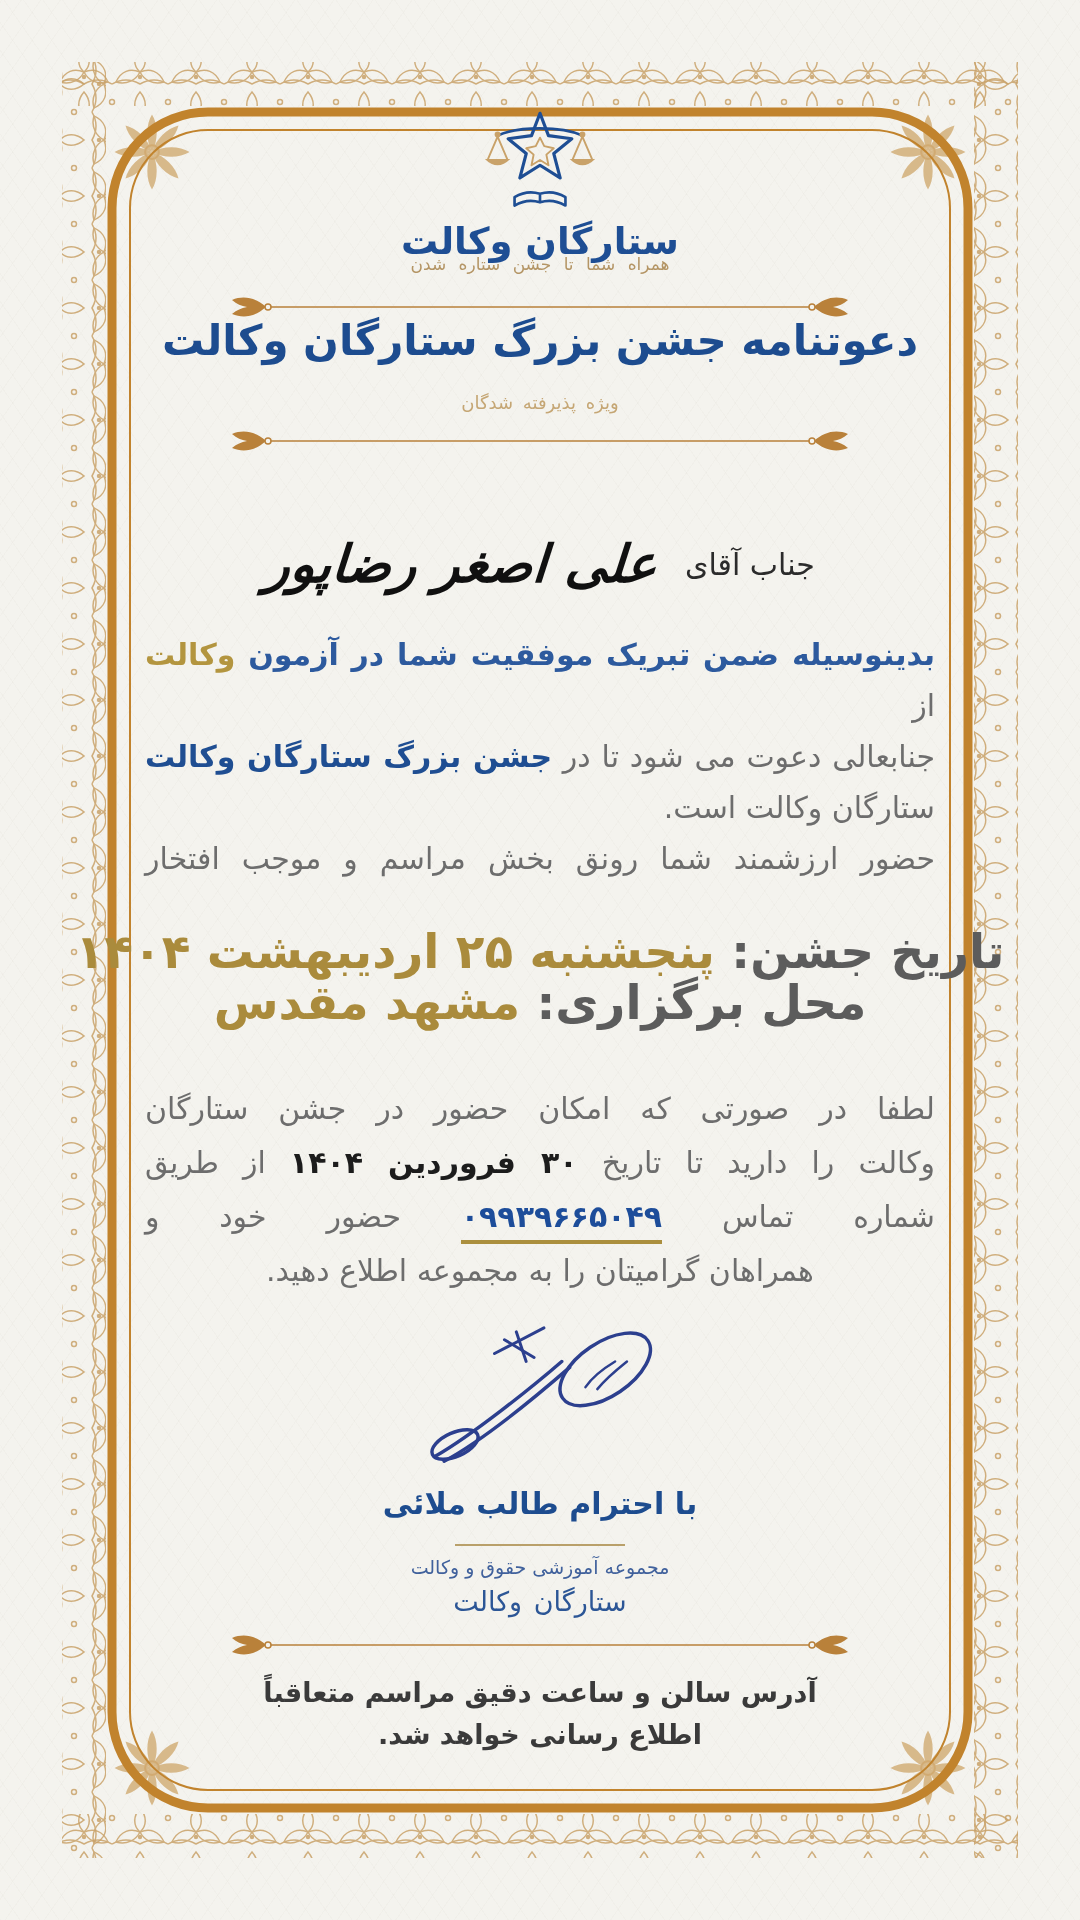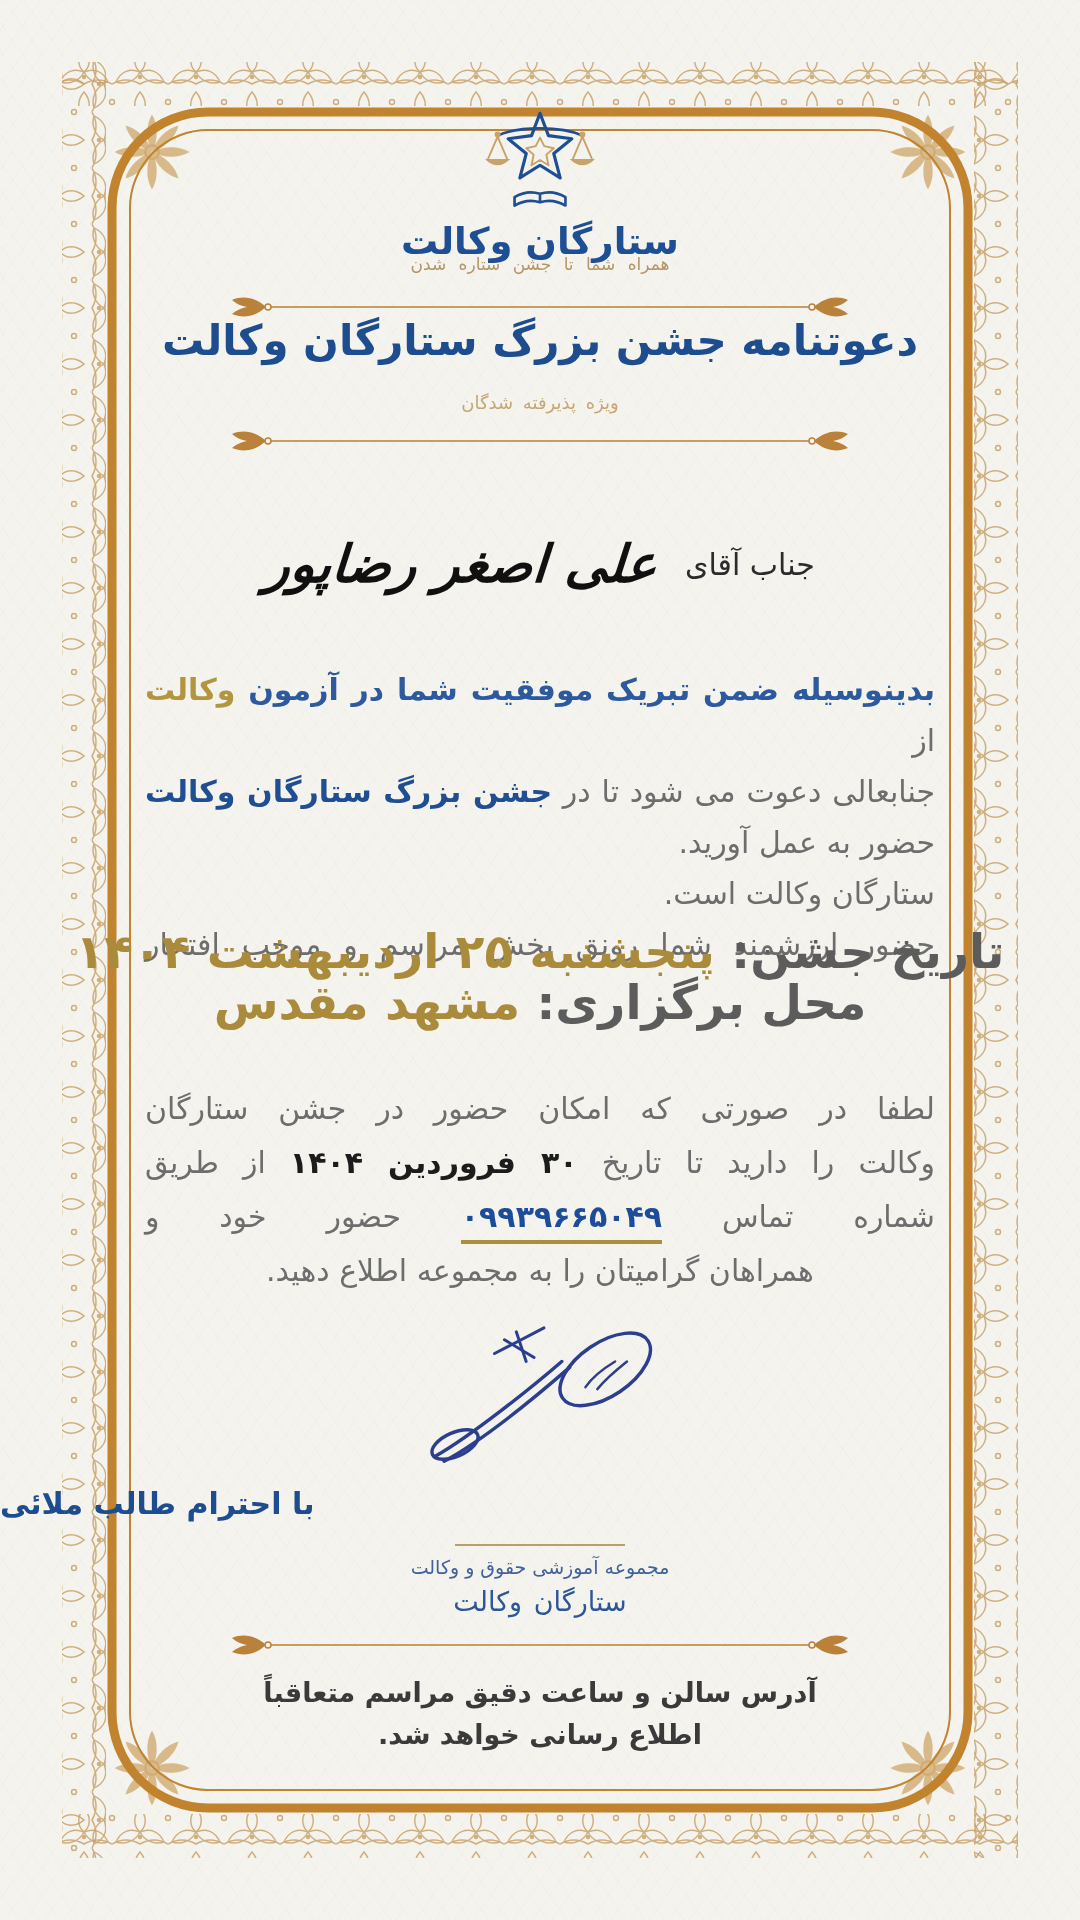--- a/index.html
+++ b/index.html
@@ -35,21 +35,21 @@
     font-size:18px;color:#c5a674;word-spacing:4px;}
   
   .recipient{position:absolute;top:508px;left:0;right:0;direction:rtl;
     display:flex;justify-content:center;align-items:center;gap:28px;height:112px;}
   .salutation{font-size:30px;color:#2b2b2b;}
   .recipient-name{font-size:52px;font-style:italic;font-weight:600;color:#101010;
     transform:skewX(-4deg);}
   
   .para{direction:rtl;}
   .para .line{display:block;font-size:30px;color:#6d6d6d;}
-  .para1{top:664px;}
+  .para1{top:629px;}
   .para1 .line{line-height:51px;}
   .para2{top:1082px;}
   .para2 .line{line-height:54px;}
   .j{text-align:justify;text-align-last:justify;}
   .r{text-align:right;}
   .c{text-align:center;}
   .t-blue{color:#2d5a9e;font-weight:600;}
   .t-blue-bold{color:#1f4e92;font-weight:bold;}
   .t-gold{color:#b3953f;font-weight:bold;}
   .t-grey{color:#6d6d6d;}
@@ -57,21 +57,21 @@
   .phone{color:#1d4d9a;font-weight:bold;border-bottom:4px solid #ab8f3e;
     padding-bottom:6px;text-decoration:none;}
   
   .event{position:absolute;top:926px;left:0;right:0;direction:rtl;text-align:center;}
   .event .line{font-size:47px;line-height:51px;font-weight:bold;}
   .event .label{color:#5c5c5c;}
   .event .value{color:#aa8b3c;}
   
   .signature-wrap{position:absolute;top:1316px;left:0;right:0;text-align:center;}
   .signature{width:280px;height:168px;}
-  .regards{position:absolute;top:1486px;left:0;right:0;text-align:left;
+  .regards{position:absolute;top:1486px;left:0;right:0;text-align:center;
     font-size:30px;font-weight:bold;color:#1d4c8f;direction:rtl;}
   .sig-hr{position:absolute;top:1544px;left:455px;width:170px;height:0;
     border-top:2px solid #b9a06a;}
   .org1{position:absolute;top:1556px;left:0;right:0;text-align:center;
     font-size:19px;color:#40619c;direction:rtl;}
   .org2{position:absolute;top:1586px;left:0;right:0;text-align:center;
     font-size:27px;color:#2c5696;direction:rtl;word-spacing:3px;}
   
   .footer-note{position:absolute;top:1672px;left:0;right:0;text-align:center;
     direction:rtl;font-size:27px;font-weight:bold;color:#3a3a3a;line-height:42px;}
@@ -192,21 +192,20 @@
     <span class="recipient-name">علی اصغر رضاپور</span>
   </div>
 
   <div class="para para1 abs">
     <div class="line j">
       <span class="t-blue">بدینوسیله ضمن تبریک موفقیت شما در آزمون </span><span class="t-gold">وکالت</span><span class="t-grey"> از</span>
     </div>
     <div class="line j">
       <span class="t-grey">جنابعالی دعوت می شود تا در </span><span class="t-blue-bold">جشن بزرگ ستارگان وکالت</span>
     </div>
-    <div class="line r"><span class="t-grey">حضور به عمل آورید.</span></div>
     <div class="line r"><span class="t-grey">ستارگان وکالت است.</span></div>
     <div class="line j"><span class="t-grey">حضور ارزشمند شما رونق بخش مراسم و موجب افتخار</span></div>
   </div>
 
   <div class="event">
     <div class="line">
       <span class="label">تاریخ جشن: </span><span class="value">پنجشنبه ۲۵ اردیبهشت ۱۴۰۴</span>
     </div>
     <div class="line">
       <span class="label">محل برگزاری: </span><span class="value">مشهد مقدس</span>

